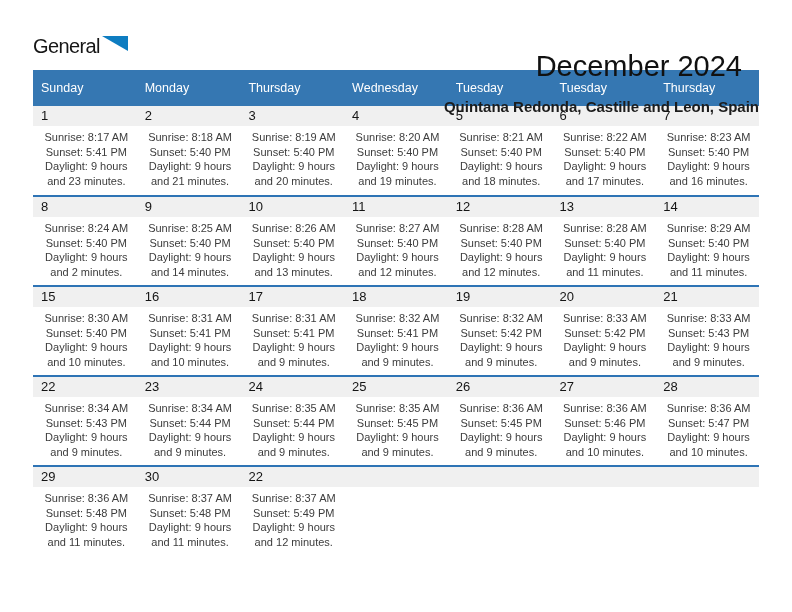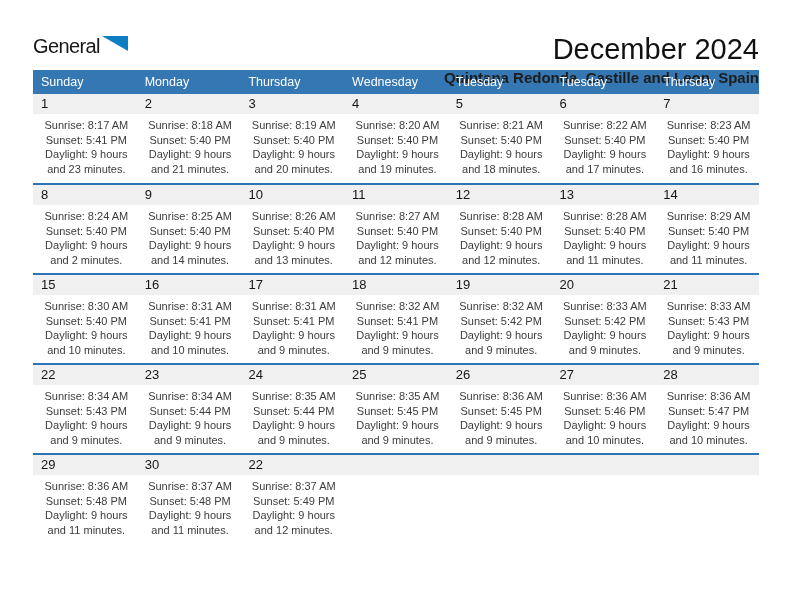--- a/index.html
+++ b/index.html
@@ -19,26 +19,26 @@
   .page{padding:0 33px;}
   header.top{
     display:flex;justify-content:space-between;align-items:flex-start;
     padding-top:34px;height:70px;
   }
   .logo{display:inline-block;}
   .logo-row1{display:flex;align-items:flex-start;font-size:20px;line-height:24px;color:#161616;letter-spacing:-0.6px;}
   .logo-tri{margin:2px 0 0 2px;display:block;}
   .logo-row2{text-align:right;font-size:23px;line-height:24px;margin-top:-8px;color:var(--logo-blue);letter-spacing:-0.6px;}
   .titles{text-align:right;}
-  .page-title{margin:0;font-size:29px;line-height:31px;font-weight:normal;color:var(--title-text);}
+  .page-title{margin:17px;font-size:29px;line-height:31px;font-weight:normal;color:var(--title-text);}
   .page-subtitle{margin:5px 0 0 0;font-size:15px;line-height:16px;font-weight:bold;color:#1c1c1c;}
   table.calendar{width:100%;border-collapse:collapse;table-layout:fixed;}
   thead th{
     background:var(--header-bg);color:#ffffff;font-weight:normal;font-size:12.5px;
-    text-align:left;padding:4px 0 4px 8px;height:24px;
+    text-align:left;padding:4px 0 4px 8px;height:36px;
   }
   tbody td{vertical-align:top;height:90px;padding:0;}
   tr.week-row.with-border td{border-top:2px solid var(--separator);}
   .day-num{
     background:var(--band);height:20px;padding:2px 0 2px 8px;
     font-size:13px;line-height:16px;color:#151515;
   }
   .day-detail{padding:4px 5px 0 8px;font-size:11px;line-height:14.6px;color:var(--body-text);text-align:center;}
 </style>
 </head>

